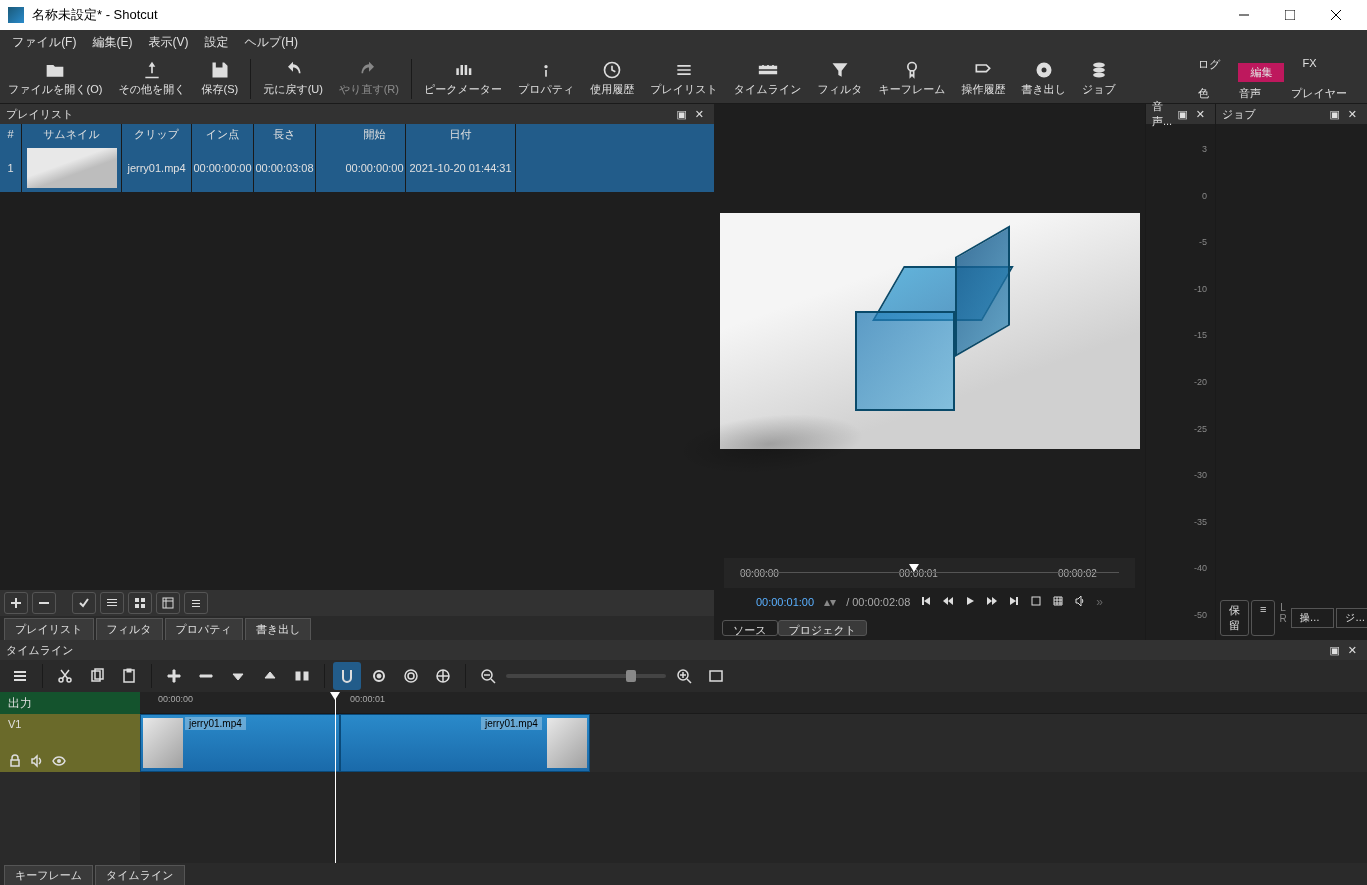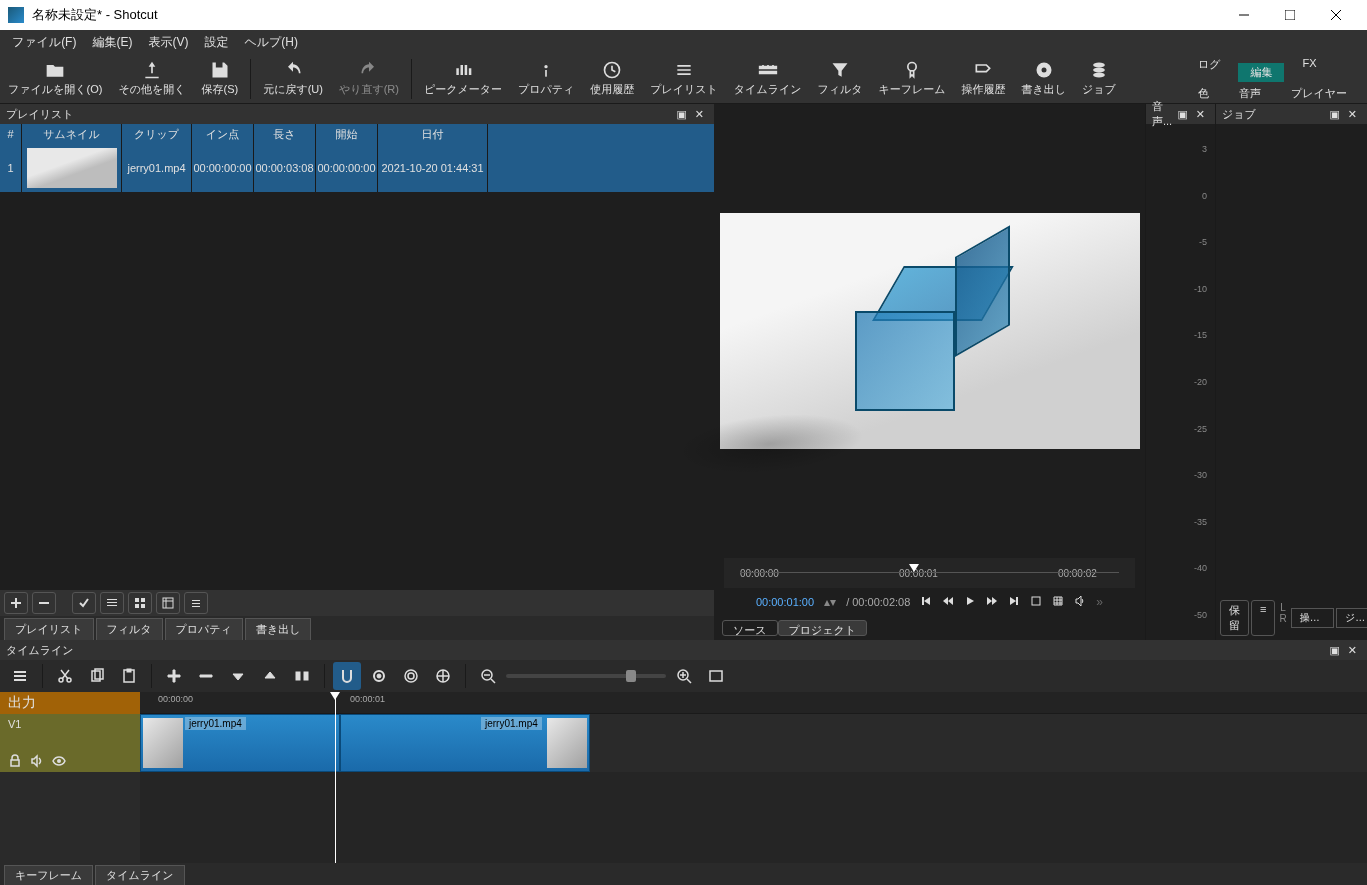--- a/index.html
+++ b/index.html
@@ -15,38 +15,38 @@
 .menu-item { padding:0 8px; height:24px; display:flex; align-items:center; cursor:pointer; font-size:12px; }
 
 .main-toolbar { height:50px; background:#323232; display:flex; align-items:center; border-bottom:1px solid #1a1a1a; }
 .tool-btn { display:flex; flex-direction:column; align-items:center; justify-content:center; padding:2px 8px; height:48px; cursor:pointer; font-size:11px; gap:2px; }
 .tool-btn.disabled { opacity:0.5; }
 .tool-btn svg { width:20px; height:20px; fill:#ddd; }
 .toolbar-spacer { flex:1; }
 .right-tabs { display:flex; flex-direction:column; gap:2px; padding-right:8px; }
 .right-tabs-row { display:flex; gap:6px; }
 .rtab { padding:2px 12px; font-size:11px; cursor:pointer; }
-.rtab.active { background:#0f766e;margin-top:8px; }
+.rtab.active { background:#be185d;margin-top:8px; }
 
 .mid-area { display:flex; height:536px; }
 .playlist-panel { width:714px; display:flex; flex-direction:column; background:#1e1e1e; }
 .panel-header { height:20px; background:#323232; display:flex; align-items:center; padding:0 6px; font-size:11px; }
 .panel-header-spacer { flex:1; }
 .panel-close { cursor:pointer; padding:0 4px; }
 .playlist-table { display:flex; flex-direction:column; }
 .pl-head-row { display:flex; background:#225c8a; height:20px; }
 .pl-head-row > div { border-right:1px solid #1a1a1a; display:flex; align-items:center; justify-content:center; font-size:11px; }
 .pl-row { display:flex; height:48px; background:#225c8a; }
 .pl-row > div { border-right:1px solid #1a1a1a; display:flex; align-items:center; justify-content:center; font-size:11px; }
 .col-num { width:22px; }
 .col-thumb { width:100px; }
 .col-clip { width:70px; }
 .col-in { width:62px; }
 .col-len { width:62px; }
-.col-start { width:62px; }
+.col-start { width:62px;margin-left:28px; }
 .col-date { width:110px; }
 .thumb { width:90px; height:40px; background:linear-gradient(160deg,#e8e8e8 40%,#bdbdbd 60%); }
 .pl-toolbar { height:26px; background:#323232; display:flex; align-items:center; gap:4px; padding:0 4px; margin-top:auto; }
 .pl-tbtn { width:24px; height:22px; display:flex; align-items:center; justify-content:center; cursor:pointer; border:1px solid #555; border-radius:3px; }
 .pl-tbtn svg { width:12px; height:12px; fill:#ddd; }
 .pl-tabs { height:24px; background:#2a2a2a; display:flex; align-items:flex-end; gap:2px; padding:0 4px; }
 .pl-tab { padding:3px 10px; font-size:11px; background:#3a3a3a; cursor:pointer; border:1px solid #555; border-bottom:none; }
 
 .preview-panel { flex:1; display:flex; background:#1e1e1e; }
 .preview-center { flex:1; display:flex; flex-direction:column; }
@@ -86,21 +86,21 @@
 .tl-header { height:20px; background:#323232; display:flex; align-items:center; padding:0 6px; font-size:11px; }
 .tl-toolbar { height:32px; background:#2a2a2a; display:flex; align-items:center; gap:4px; padding:0 6px; }
 .tl-tbtn { width:28px; height:28px; display:flex; align-items:center; justify-content:center; cursor:pointer; border-radius:3px; }
 .tl-tbtn.active { background:#225c8a; }
 .tl-tbtn svg { width:16px; height:16px; fill:#ddd; stroke:#ddd; }
 .tl-sep { width:1px; height:24px; background:#1a1a1a; margin:0 4px; }
 .zoom-slider { width:160px; height:4px; background:#444; position:relative; border-radius:2px; }
 .zoom-thumb { position:absolute; top:-4px; left:75%; width:10px; height:12px; background:#888; border-radius:2px; }
 .tl-tracks { flex:1; display:flex; }
 .tl-left { width:140px; background:#2a2a2a; }
-.tl-out-row { height:22px; background:#a16207; display:flex; align-items:center; padding:0 8px; font-size:14px; }
+.tl-out-row { height:22px; background:#14532d; display:flex; align-items:center; padding:0 8px; font-size:12px; }
 .tl-track-head { height:58px; background:#6a6a2a; display:flex; flex-direction:column; padding:4px 8px; }
 .track-name { font-size:11px; }
 .track-icons { display:flex; gap:8px; margin-top:auto; }
 .track-icons svg { width:14px; height:14px; fill:#ddd; }
 .tl-right { flex:1; position:relative; background:#252525; }
 .tl-ruler { height:22px; background:#232323; position:relative; border-bottom:1px solid #1a1a1a; }
 .tl-ruler-mark { position:absolute; top:2px; font-size:9px; color:#aaa; }
 .tl-clip-row { height:58px; position:relative; background:#2a2a2a; }
 .tl-clip { position:absolute; top:0; height:58px; background:linear-gradient(#2a8aca,#1a6aaa); border:1px solid #0a4a7a; display:flex; align-items:center; overflow:hidden; }
 .tl-clip-thumb { width:40px; height:50px; background:linear-gradient(135deg,#e8e8e8,#a0a0a0); margin:0 2px; }

